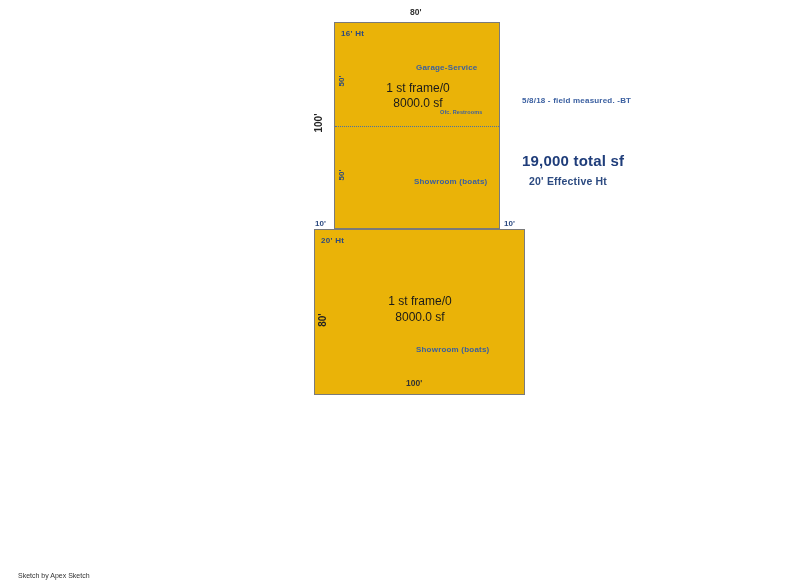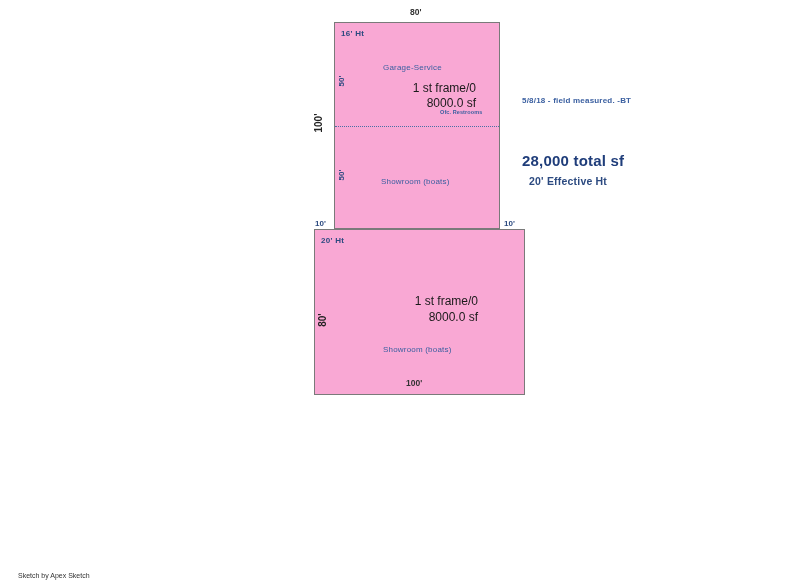--- a/index.html
+++ b/index.html
@@ -21,21 +21,21 @@
     position: absolute;
     left: 12px;
     top: 0;
     width: 802px;
     height: 588px;
   }
 
   
   .building {
     position: absolute;
-    background: #f9a8d4;
+    background: #eab308;
     border: 1px solid #7a7a7a;
     box-sizing: border-box;
   }
 
   #building-upper {
     left: 322px;
     top: 22px;
     width: 166px;
     height: 207px;
   }
@@ -68,37 +68,38 @@
   .ht-tag {
     font-size: 8px;
     font-weight: bold;
     color: #2c4a80;
     letter-spacing: 0.3px;
   }
 
   
   .room-label {
     font-size: 8px;
-    font-weight: normal;
+    font-weight: bold;
     color: #3a5fa0;
     letter-spacing: 0.2px;
+    margin-left: 33px;
   }
 
   .room-label-sm {
     font-size: 5.5px;
     font-weight: bold;
     color: #3a5fa0;
     letter-spacing: 0.1px;
   }
 
   
   .area-text {
     font-size: 12px;
     color: #1a1a1a;
-    text-align: right;
+    text-align: center;
     line-height: 1.25;
   }
 
   
   .dim {
     font-size: 8.5px;
     color: #333333;
     font-weight: bold;
   }
 
@@ -204,20 +205,20 @@
     <div class="lbl room-label" style="left:68px; top:116px;">Showroom (boats)</div>
 
     <div class="lbl dim" style="left:91px; top:149px;">100'</div>
   </div>
 
   <div class="lbl dim-100-outer dim-rot" style="left:304px; top:315px;">80'</div>
 
   <div id="annotation-block">
     <div class="note-small">5/8/18 - field measured. -BT</div>
 
-    <div class="total-sf" style="margin-top:47px;">28,000 total sf</div>
+    <div class="total-sf" style="margin-top:47px;">19,000 total sf</div>
 
     <div class="effective-ht" style="margin-top:6px; margin-left:7px;">20' Effective Ht</div>
   </div>
 
   <div id="footer-credit">Sketch by Apex Sketch</div>
 
 </div>
 
 </body></html>

